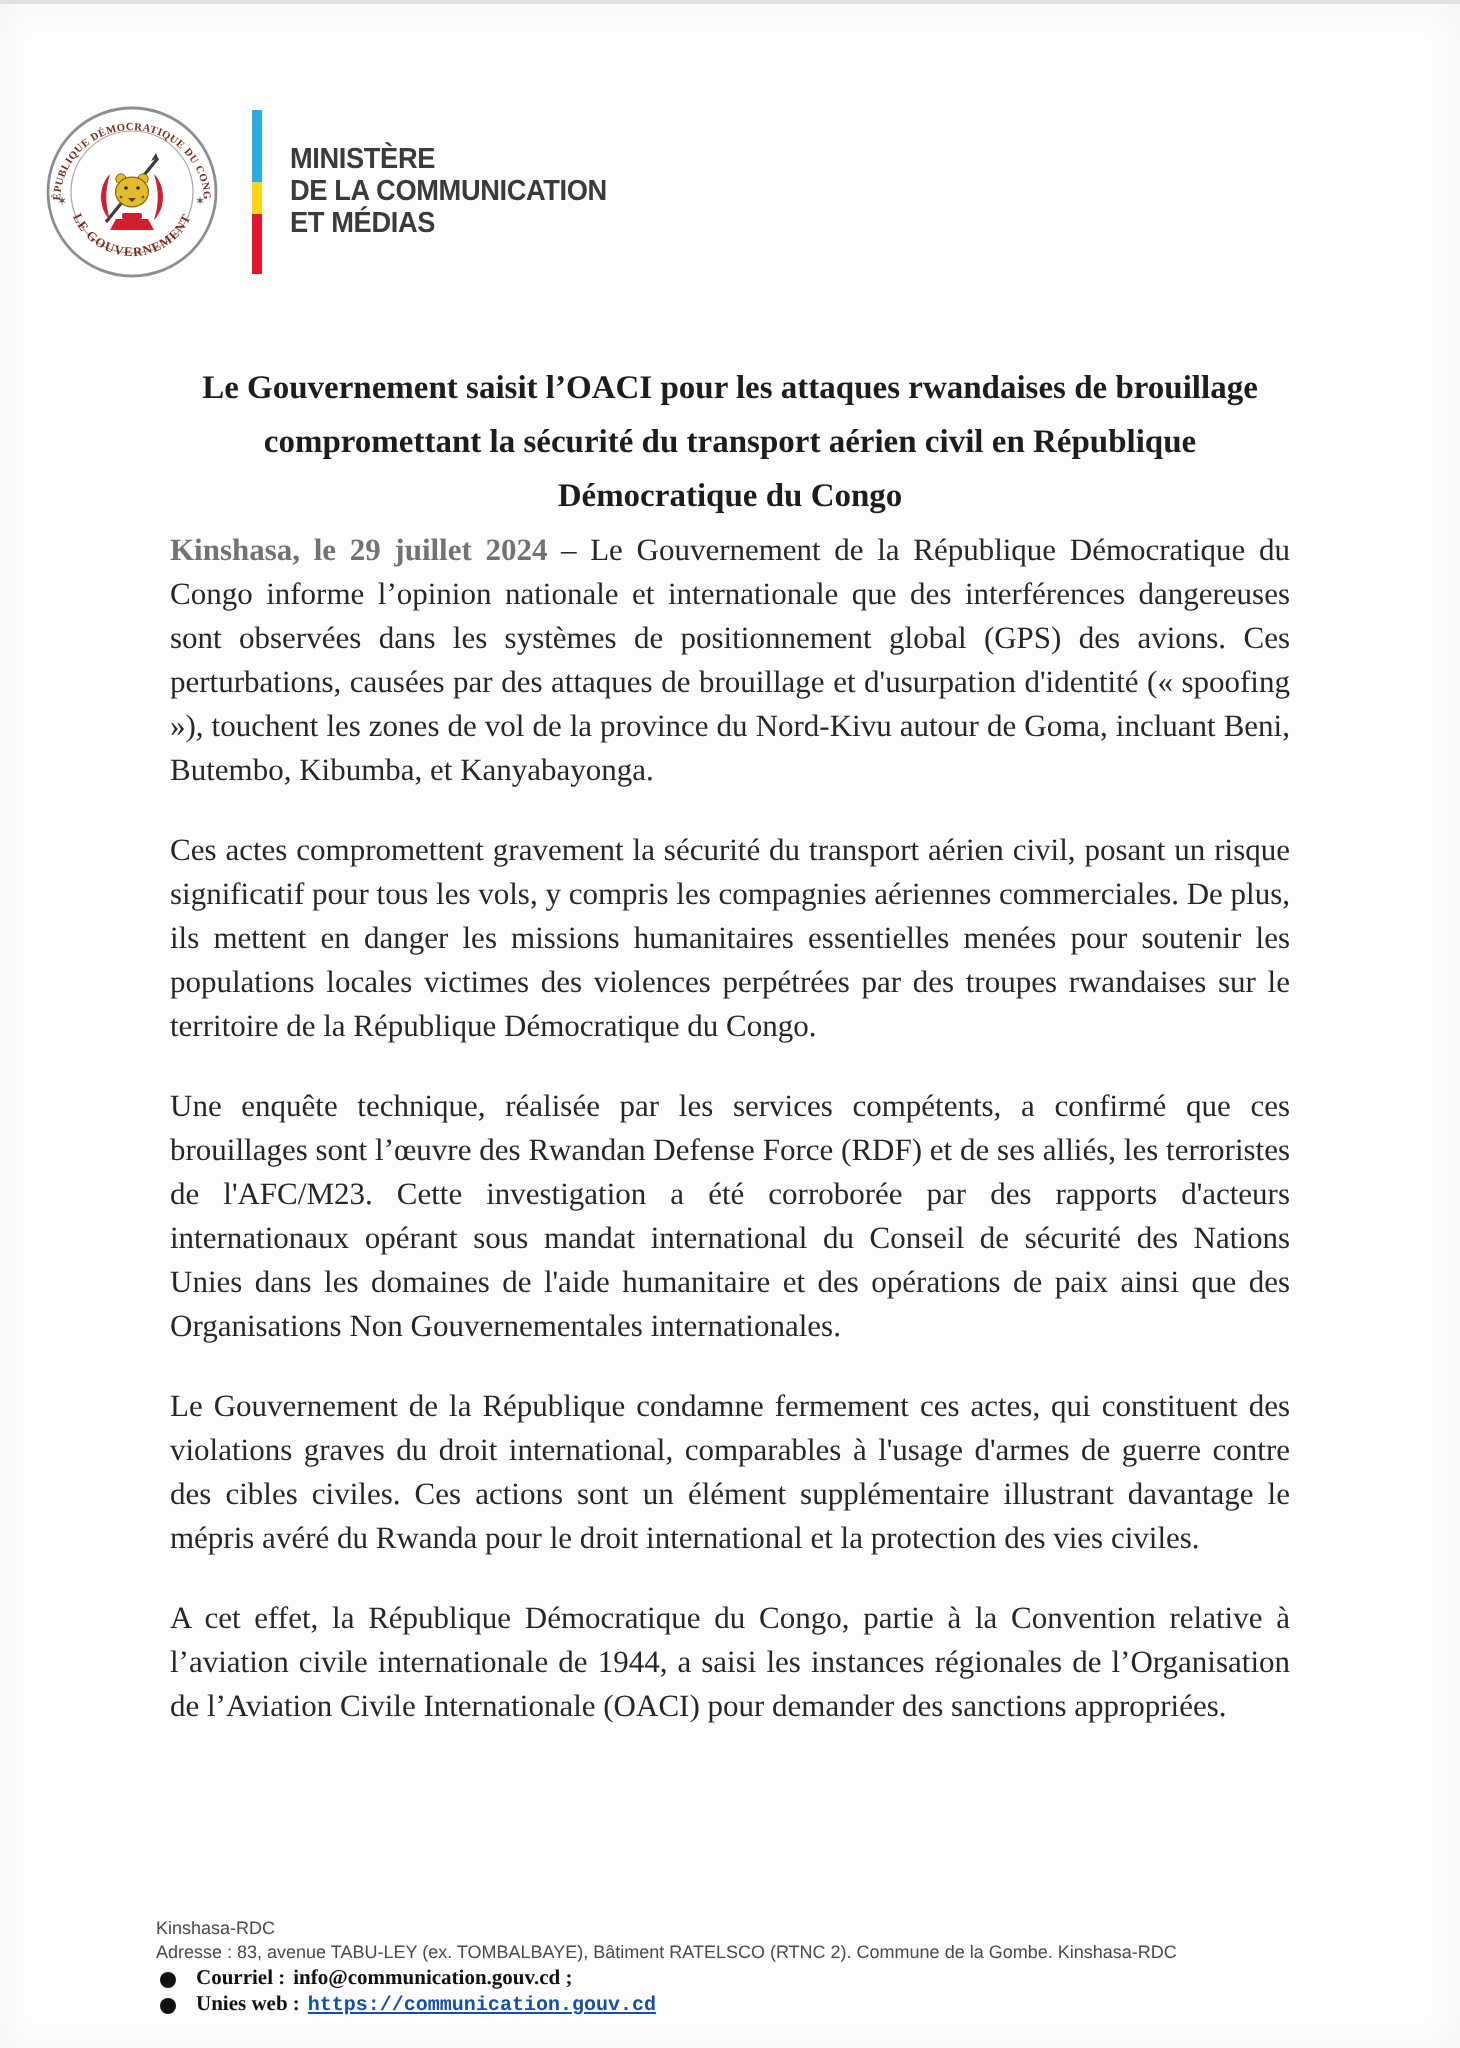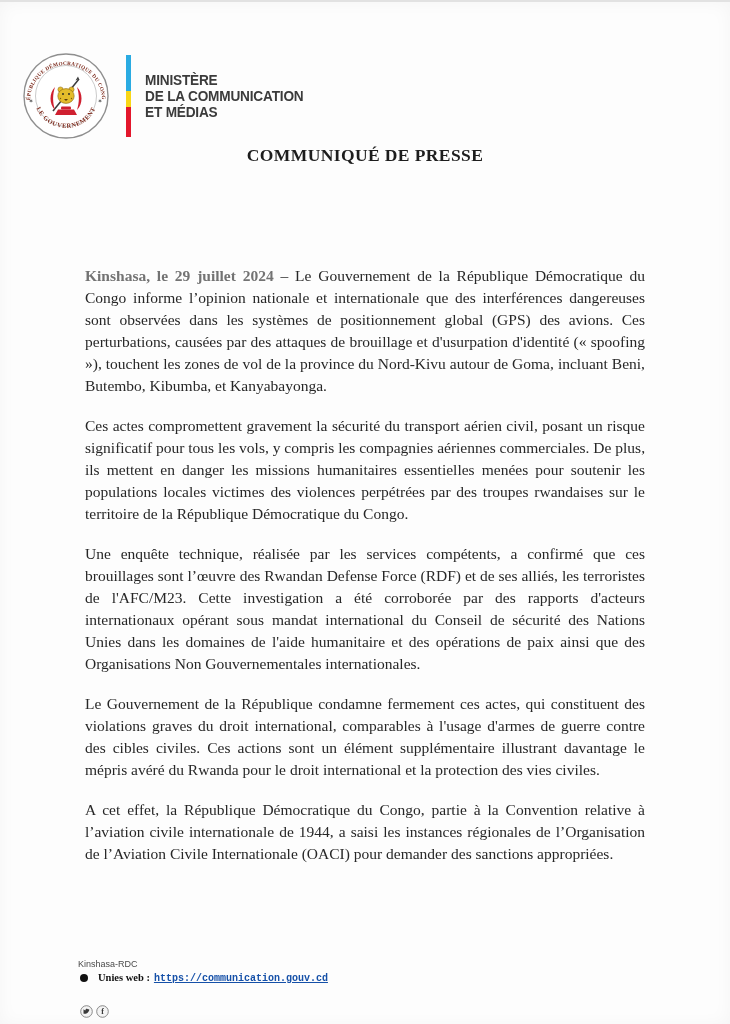--- a/index.html
+++ b/index.html
@@ -94,21 +94,21 @@
       <div class="r" style="background:#e3172c"></div>
     </div>
 
     <div class="ministry">
       <div>MINISTÈRE</div>
       <div>DE LA COMMUNICATION</div>
       <div>ET MÉDIAS</div>
     </div>
   </div>
 
-  <div class="kicker">COMMUNIQUÉ DE PRESSE</div>
+  <div class="headline">Le Gouvernement saisit l’OACI pour les attaques rwandaises de brouillage compromettant la sécurité du transport aérien civil en République Démocratique du Congo</div>
 
   <div class="bodytext">
     <p>
       <strong>Kinshasa, le 29 juillet 2024</strong><span> – Le Gouvernement de la République Démocratique du Congo informe l’opinion nationale et internationale que des interférences dangereuses sont observées dans les systèmes de positionnement global (GPS) des avions. Ces perturbations, causées par des attaques de brouillage et d'usurpation d'identité (« spoofing »), touchent les zones de vol de la province du Nord-Kivu autour de Goma, incluant Beni, Butembo, Kibumba, et Kanyabayonga.</span>
     </p>
     <p>
       <span>Ces actes compromettent gravement la sécurité du transport aérien civil, posant un risque significatif pour tous les vols, y compris les compagnies aériennes commerciales. De plus, ils mettent en danger les missions humanitaires essentielles menées pour soutenir les populations locales victimes des violences perpétrées par des troupes rwandaises sur le territoire de la République Démocratique du Congo.</span>
     </p>
     <p>
       <span>Une enquête technique, réalisée par les services compétents, a confirmé que ces brouillages sont l’œuvre des Rwandan Defense Force (RDF) et de ses alliés, les terroristes de l'AFC/M23. Cette investigation a été corroborée par des rapports d'acteurs internationaux opérant sous mandat international du Conseil de sécurité des Nations Unies dans les domaines de l'aide humanitaire et des opérations de paix ainsi que des Organisations Non Gouvernementales internationales.</span>
@@ -116,21 +116,28 @@
     <p>
       <span>Le Gouvernement de la République condamne fermement ces actes, qui constituent des violations graves du droit international, comparables à l'usage d'armes de guerre contre des cibles civiles. Ces actions sont un élément supplémentaire illustrant davantage le mépris avéré du Rwanda pour le droit international et la protection des vies civiles.</span>
     </p>
     <p>
       <span>A cet effet, la République Démocratique du Congo, partie à la Convention relative à l’aviation civile internationale de 1944, a saisi les instances régionales de l’Organisation de l’Aviation Civile Internationale (OACI) pour demander des sanctions appropriées.</span>
     </p>
   </div>
 
   <div class="footer">
     <div class="f-small">Kinshasa-RDC</div>
+    <div class="f-small">Adresse : 83, avenue TABU-LEY (ex. TOMBALBAYE), Bâtiment RATELSCO (RTNC 2). Commune de la Gombe. Kinshasa-RDC</div>
 
+    <div class="f-row">
+      <span class="dot"></span>
+      <span class="f-bold">
+        <span class="lbl">Courriel :</span><span>info@communication.gouv.cd ;</span>
+      </span>
+    </div>
 
     <div class="f-row">
       <span class="dot"></span>
       <span class="f-bold">
         <span class="lbl">Unies web :</span><a class="weblink" href="#">https://communication.gouv.cd</a>
       </span>
     </div>
 
     <div class="social-row">
       <svg width="13" height="13" viewBox="0 0 13 13">

